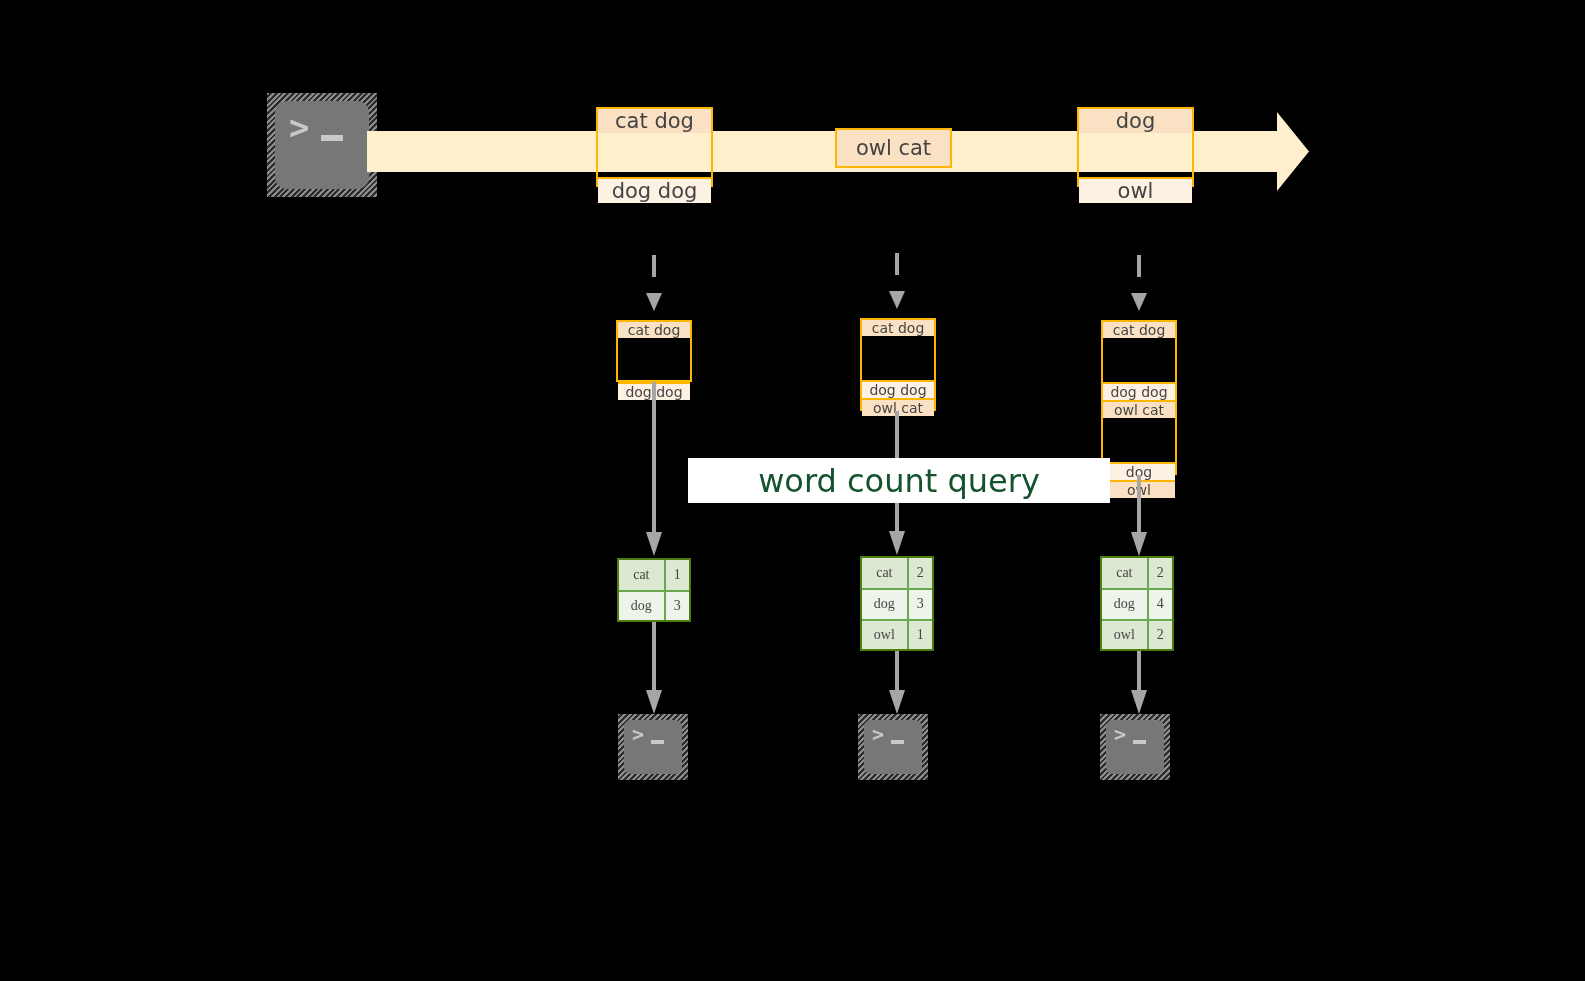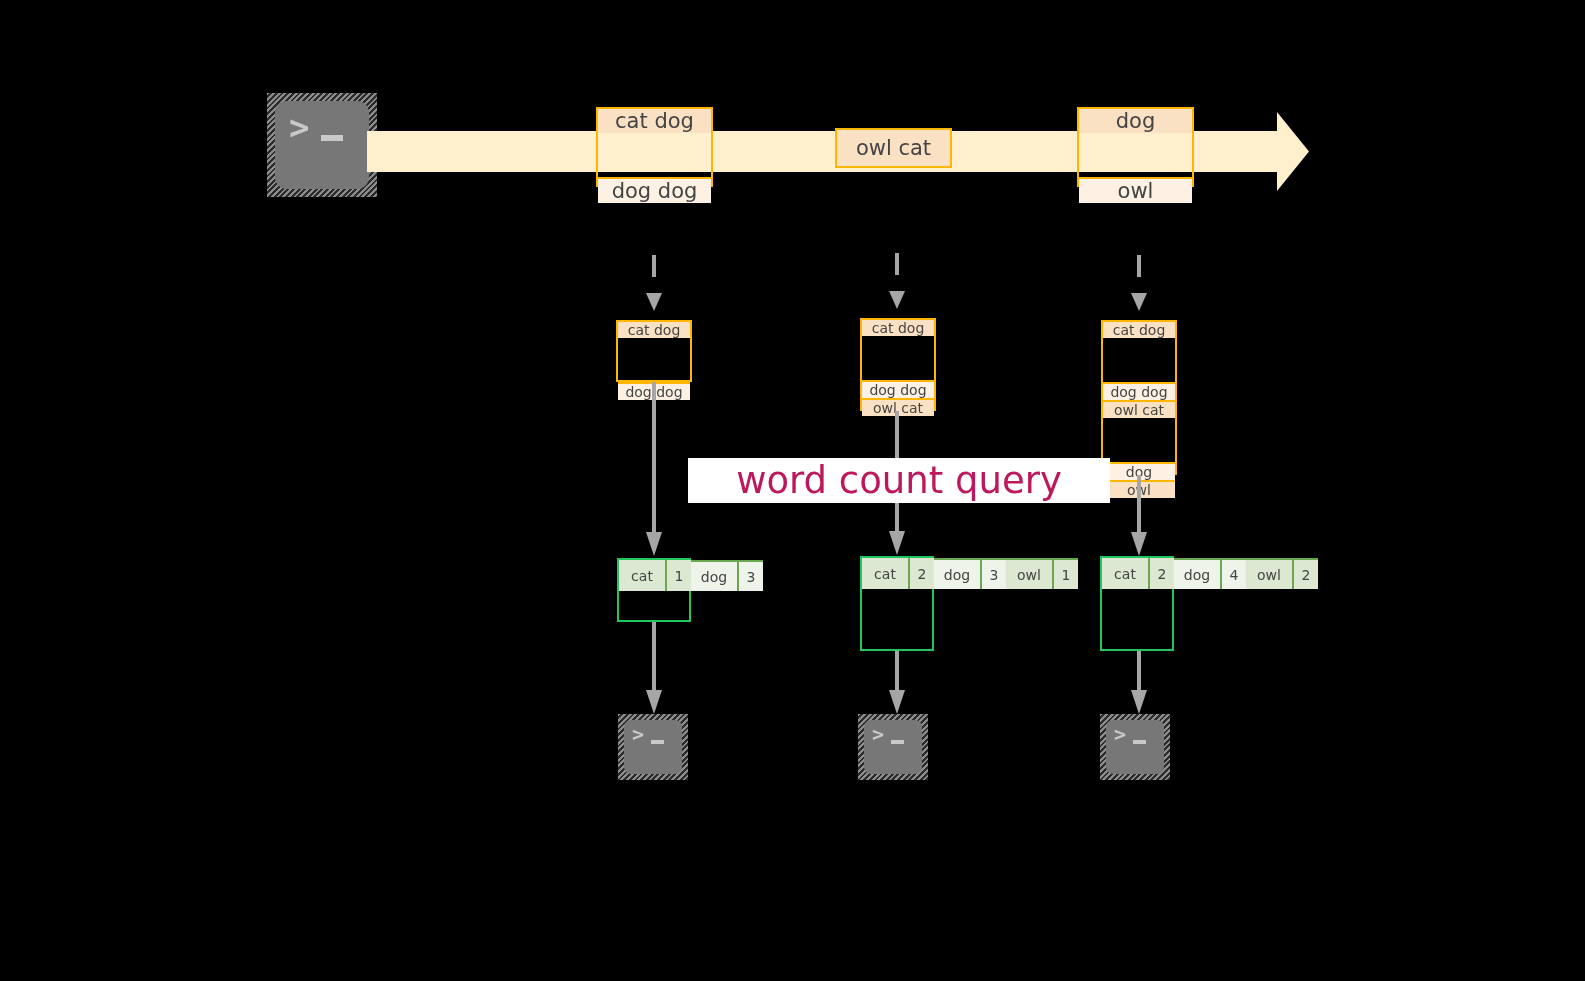--- a/index.html
+++ b/index.html
@@ -54,42 +54,42 @@
   .box-top-3 .orow{height:38px;font-size:21px;}
 
   
   .box-st{width:76px;}
   .box-st .orow{height:30px;font-size:14px;}
   .box-st-1{left:616px;top:320px;height:62px;}
   .box-st-2{left:860px;top:318px;height:93px;}
   .box-st-3{left:1101px;top:320px;height:155px;}
 
   
-  .gbox{position:absolute;box-sizing:border-box;border:2px solid #22c55e;
-      display:flex;flex-direction:row;}
+  .gbox{position:absolute;box-sizing:border-box;border:2px solid #4d7c0f;
+      display:flex;flex-direction:column;font-family:Liberation Serif, serif;}
   .grow{box-sizing:border-box;display:flex;height:31px;}
   .grow+.grow{border-top:2px solid #6AA84F;}
   .gcell{box-sizing:border-box;display:flex;align-items:center;
       justify-content:center;color:#444;font-size:14px;white-space:nowrap;}
   .gkey{width:46px;}
   .gval{width:26px;border-left:2px solid #6AA84F;}
   .grow.dark .gcell{background:#DCE8D2;}
   .grow.light .gcell{background:#EEF4EA;}
   .gbox-1{left:617px;top:558px;width:74px;height:64px;}
   .gbox-2{left:860px;top:556px;width:74px;height:95px;}
   .gbox-3{left:1100px;top:556px;width:74px;height:95px;}
 
   
   .conn{position:absolute;}
   .conn svg{display:block;overflow:visible;}
 
   
   .qlabel{position:absolute;left:688px;top:458px;width:422px;height:45px;
       background:#FFFFFF;display:flex;align-items:center;justify-content:center;}
-  .qlabel span{font-size:37px;color:#be185d;white-space:nowrap;}
+  .qlabel span{font-size:32px;color:#14532d;white-space:nowrap;}
 </style>
 </head>
 <body>
 
 <div class="canvas">
 
   <div class="term term-big">
     <div class="term-inner">
       <span class="prompt">&gt;</span>
       <span class="cursor"></span>

